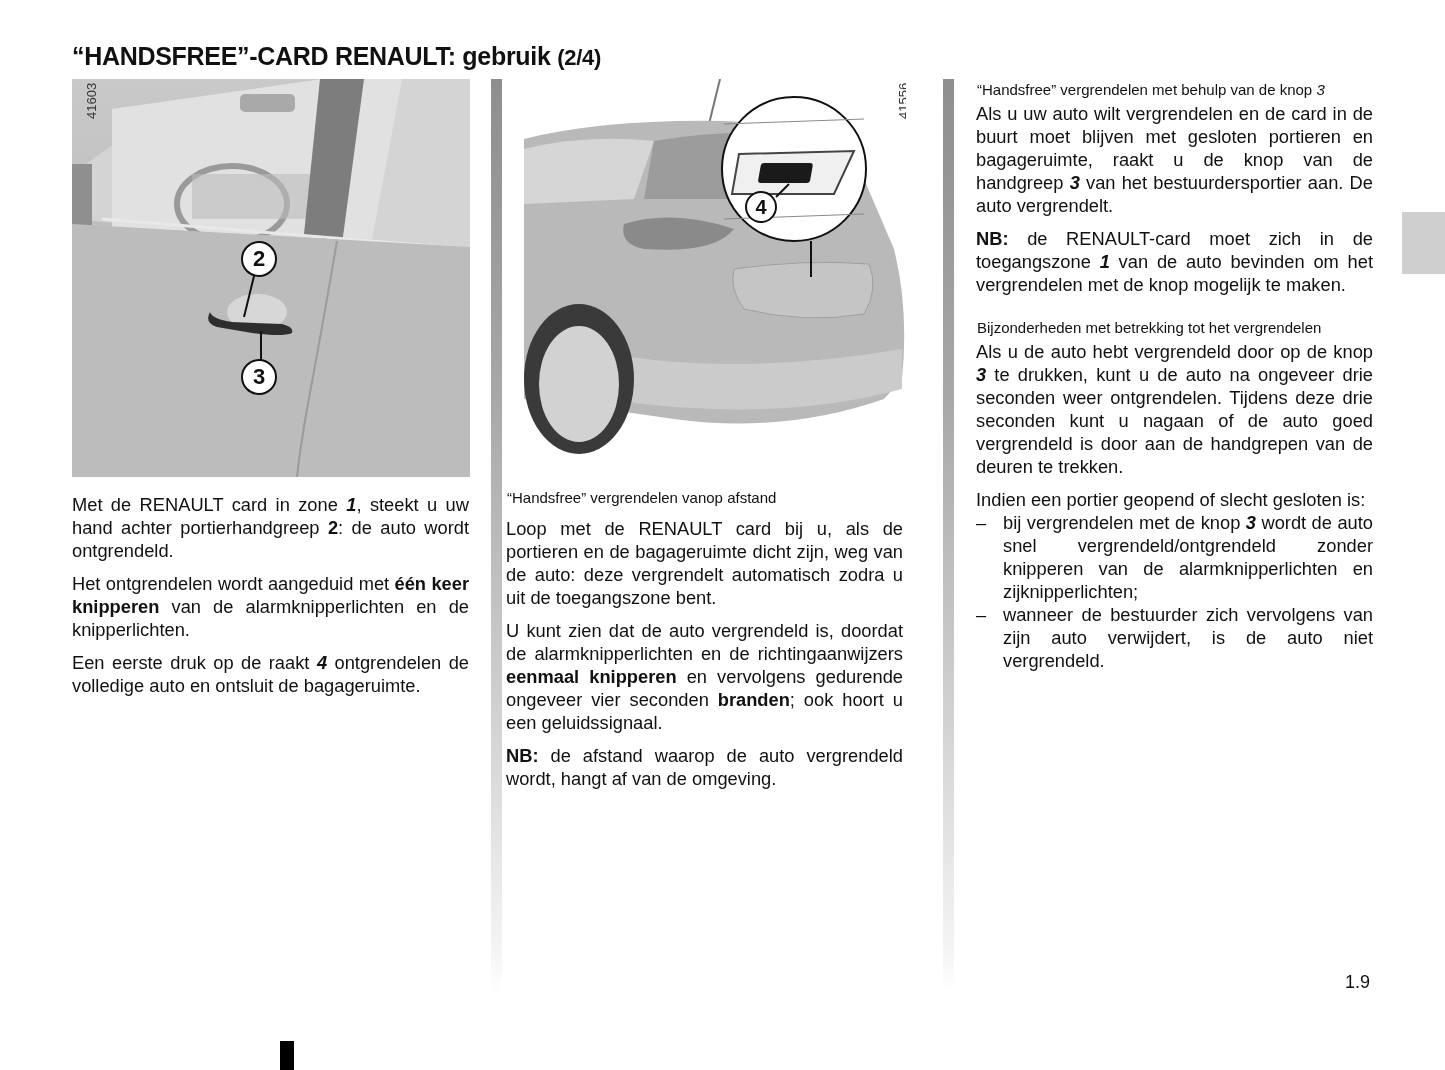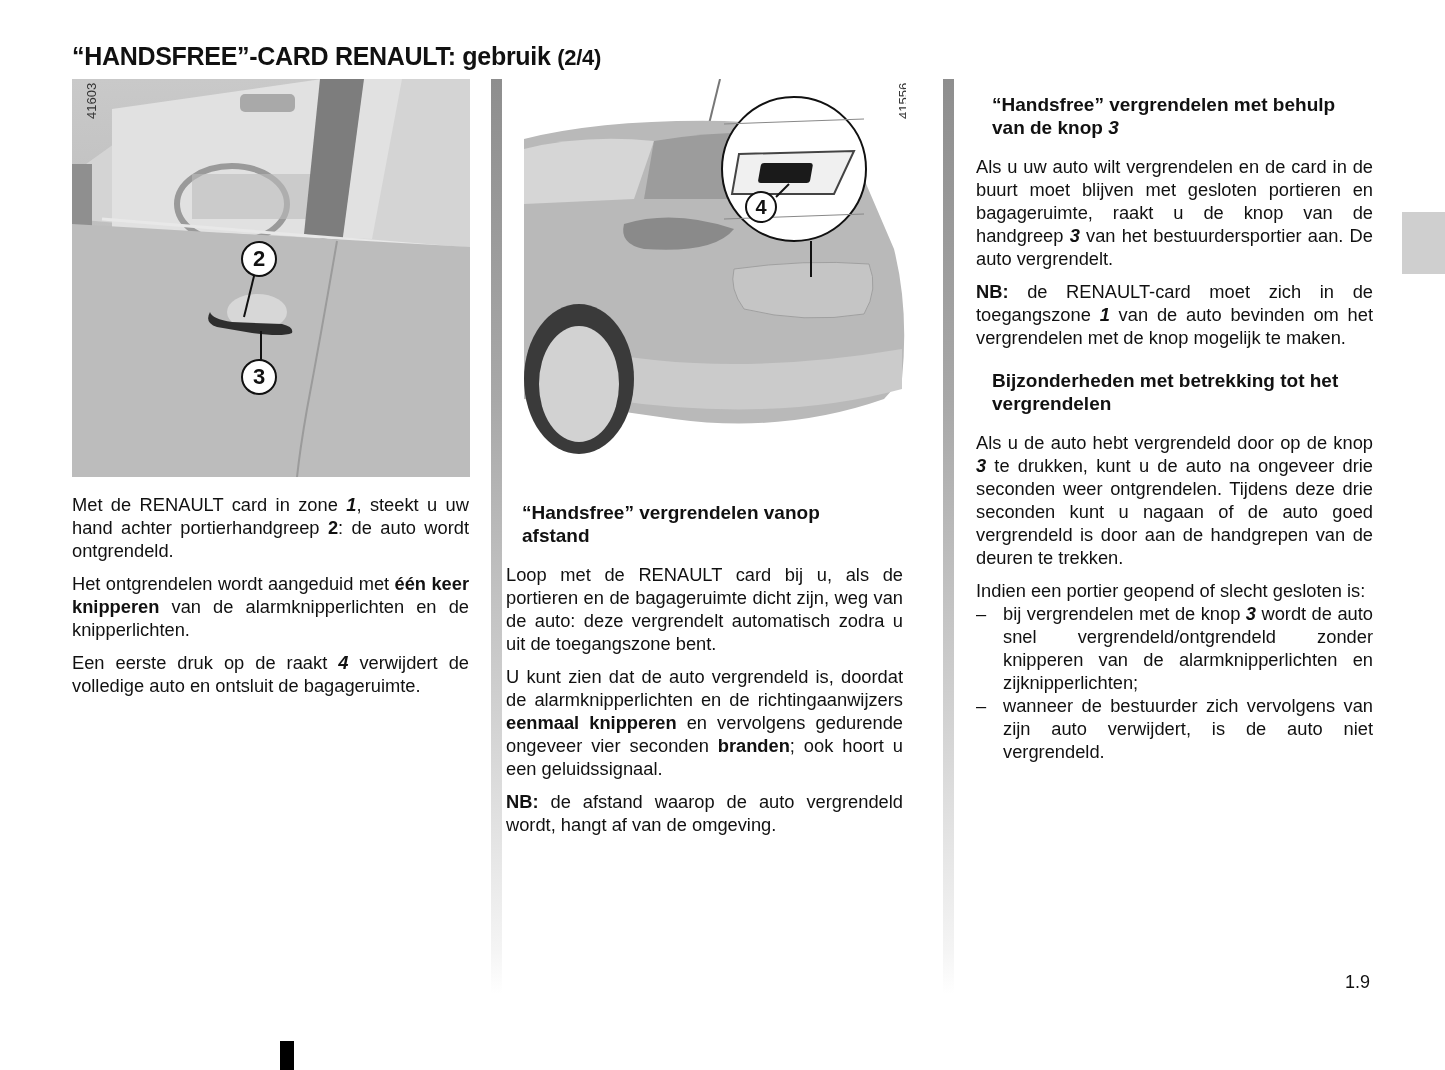--- a/index.html
+++ b/index.html
@@ -15,21 +15,21 @@
           background:linear-gradient(180deg,#c9c9c9 0%,#bdbdbd 45%,#b4b4b4 100%); }
   .fig2 { left:524px; top:79px; width:382px; height:380px; background:#ffffff; }
   .figcode { position:absolute; font-size:13px; color:#333; transform:rotate(-90deg); transform-origin:left top; white-space:nowrap; }
   .callout { position:absolute; width:32px; height:32px; border:2px solid #111; border-radius:50%;
              background:#fff; font-weight:bold; font-size:22px; line-height:32px; text-align:center;
              box-sizing:content-box; }
   .col { position:absolute; font-size:18.3px; line-height:23px; }
   .col1 { left:72px; top:485px; width:397px; }
   .col2 { left:506px; top:485px; width:397px; }
   .col3 { left:976px; top:77px; width:397px; }
-  .col h3 { margin:16px; font-size:19px; font-weight:bold; line-height:23px; }
+  .col h3 { margin:1px; font-size:15px; font-weight:normal; line-height:23px; }
   .col p { margin:0 0 10px 0; text-align:justify; }
   .col .gap { margin-top:8px; }
   .col ul { list-style:none; margin:0; padding:0; }
   .col li { position:relative; padding-left:27px; text-align:justify; }
   .col li .dash { position:absolute; left:0; top:0; }
   .tab-marker { position:absolute; left:1402px; top:212px; width:43px; height:62px; background:#cfcfcf; }
   .page-num { position:absolute; left:1345px; top:972px; font-size:18px; }
   .crop-mark { position:absolute; left:280px; top:1041px; width:14px; height:29px; background:#000; }
 </style>
 </head>
@@ -105,21 +105,21 @@
   </svg>
   <div class="figcode" style="left:372px; top:40px;">41556</div>
   <div class="callout" style="left:221px; top:112px; width:28px; height:28px; line-height:28px; font-size:20px;">4</div>
 </div>
 
 <div class="divider" style="left:943px;"></div>
 
 <div class="col col1">
   <p class="gap"><span>Met de RENAULT card in zone </span><b><i>1</i></b><span>, steekt u uw hand achter portierhandgreep </span><b>2</b><span>: de auto wordt ontgrendeld.</span></p>
   <p><span>Het ontgrendelen wordt aangeduid met </span><b>één keer knipperen</b><span> van de alarmknipperlichten en de knipperlichten.</span></p>
-  <p><span>Een eerste druk op de raakt </span><b><i>4</i></b><span> verwijdert de volledige auto en ontsluit de bagageruimte.</span></p>
+  <p><span>Een eerste druk op de raakt </span><b><i>4</i></b><span> ontgrendelen de volledige auto en ontsluit de bagageruimte.</span></p>
 </div>
 
 <div class="col col2">
   <h3>“Handsfree” vergrendelen vanop afstand</h3>
   <p class="gap">Loop met de RENAULT card bij u, als de portieren en de bagageruimte dicht zijn, weg van de auto: deze vergrendelt automatisch zodra u uit de toegangszone bent.</p>
   <p><span>U kunt zien dat de auto vergrendeld is, doordat de alarmknipperlichten en de richtingaanwijzers </span><b>eenmaal knipperen</b><span> en vervolgens gedurende ongeveer vier seconden </span><b>branden</b><span>; ook hoort u een geluidssignaal.</span></p>
   <p><b>NB:</b><span> de afstand waarop de auto vergrendeld wordt, hangt af van de omgeving.</span></p>
 </div>
 
 <div class="col col3">

